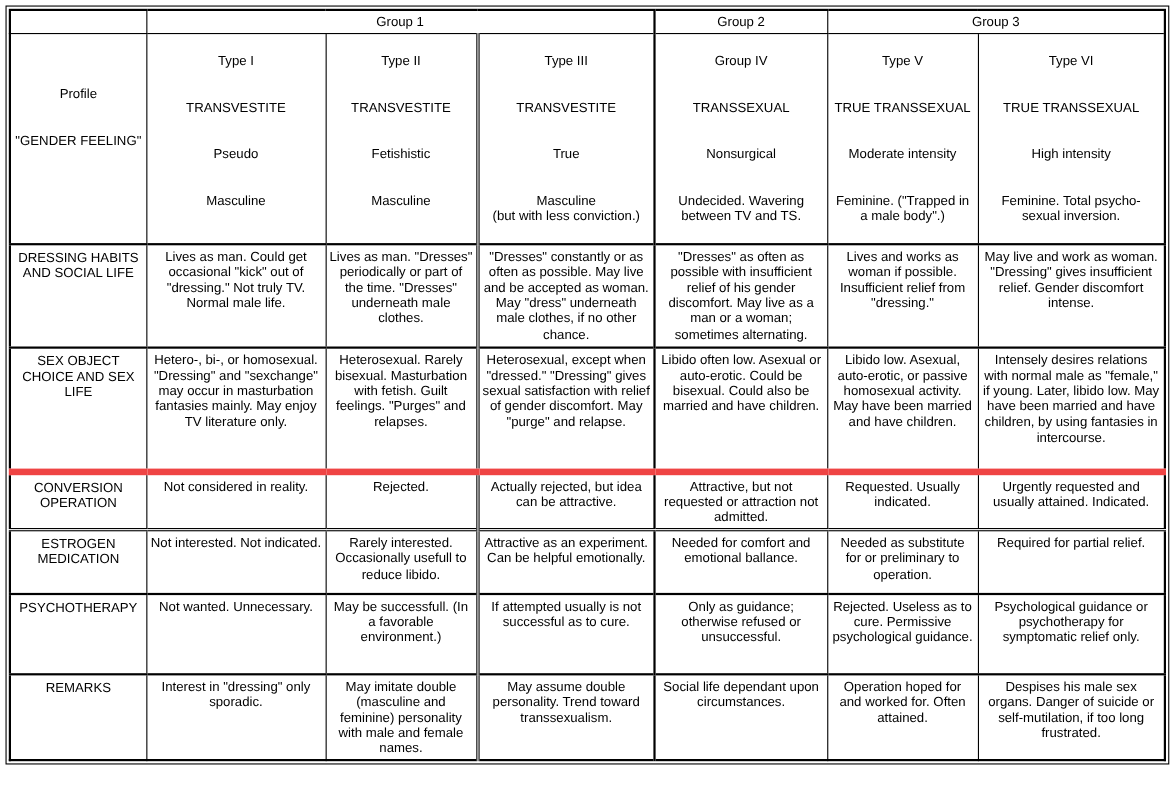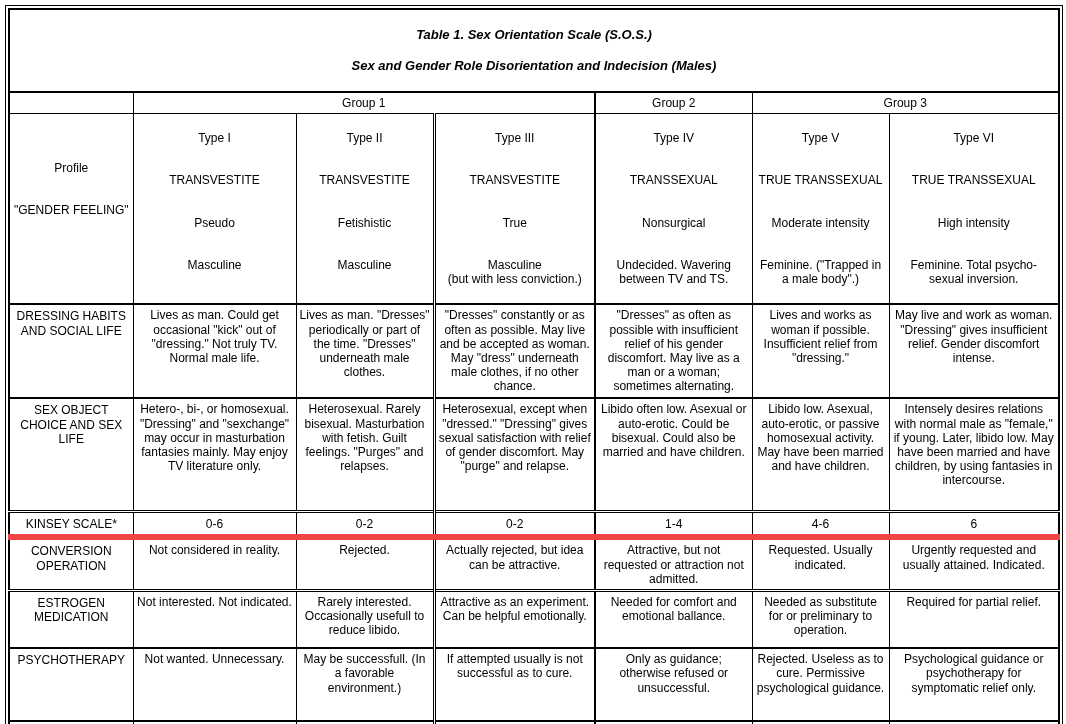--- a/index.html
+++ b/index.html
@@ -72,26 +72,20 @@
     <col style="width:124px">
         <col style="width:163px">
         <col style="width:138px">
         <col style="width:161px">
     <col style="width:157px">
         <col style="width:137px">
         <col style="width:170px">
   </colgroup>
 
   <tbody>
-        <tr class="r-title" style="height:38px">
-    <td class="title-cell" colspan="7">
-      <div>Table 1. Sex Orientation Scale (S.O.S.)</div>
-      <div>Sex and Gender Role Disorientation and Indecision (Males)</div>
-    </td>
-  </tr>
 
   <tr class="r-group" style="height:21px">
     <td></td>
     <td colspan="3">Group 1</td>
     <td class="tl">Group 2</td>
     <td colspan="2">Group 3</td>
   </tr>
 
   <tr class="r-profile" style="height:122px">
     <td class="profile-label">
@@ -111,21 +105,21 @@
       <div class="pl0">Masculine</div>
     </td>
     <td class="dl">
       <div class="pl">Type III</div>
       <div class="pl">TRANSVESTITE</div>
       <div class="pl">True</div>
       <div class="pl0">Masculine
 (but with less conviction.)</div>
     </td>
     <td class="tl">
-      <div class="pl">Type IV</div>
+      <div class="pl">Group IV</div>
       <div class="pl">TRANSSEXUAL</div>
       <div class="pl">Nonsurgical</div>
       <div class="pl0">Undecided. Wavering
 between TV and TS.</div>
     </td>
     <td>
       <div class="pl">Type V</div>
       <div class="pl">TRUE TRANSSEXUAL</div>
       <div class="pl">Moderate intensity</div>
       <div class="pl0">Feminine. ("Trapped in
@@ -156,29 +150,20 @@
 CHOICE AND SEX
 LIFE</td>
     <td>Hetero-, bi-, or homosexual. "Dressing" and "sexchange" may occur in masturbation fantasies mainly. May enjoy TV literature only.</td>
     <td>Heterosexual. Rarely bisexual. Masturbation with fetish. Guilt feelings. "Purges" and relapses.</td>
     <td class="dl">Heterosexual, except when "dressed." "Dressing" gives sexual satisfaction with relief of gender discomfort. May "purge" and relapse.</td>
     <td class="tl">Libido often low. Asexual or auto-erotic. Could be bisexual. Could also be married and have children.</td>
     <td>Libido low. Asexual, auto-erotic, or passive homosexual activity. May have been married and have children.</td>
     <td>Intensely desires relations with normal male as "female," if young. Later, libido low. May have been married and have children, by using fantasies in intercourse.</td>
   </tr>
 
-  <tr class="r-kinsey" style="height:26px">
-    <td>KINSEY SCALE*</td>
-    <td>0-6</td>
-    <td>0-2</td>
-    <td class="dl">0-2</td>
-    <td class="tl">1-4</td>
-    <td>4-6</td>
-    <td>6</td>
-  </tr>
 
   <tr class="r-conv" style="height:50px">
     <td class="row-label">CONVERSION
 OPERATION</td>
     <td>Not considered in reality.</td>
     <td>Rejected.</td>
     <td class="dl">Actually rejected, but idea can be attractive.</td>
     <td class="tl">Attractive, but not requested or attraction not admitted.</td>
     <td>Requested. Usually indicated.</td>
     <td>Urgently requested and usually attained. Indicated.</td>

